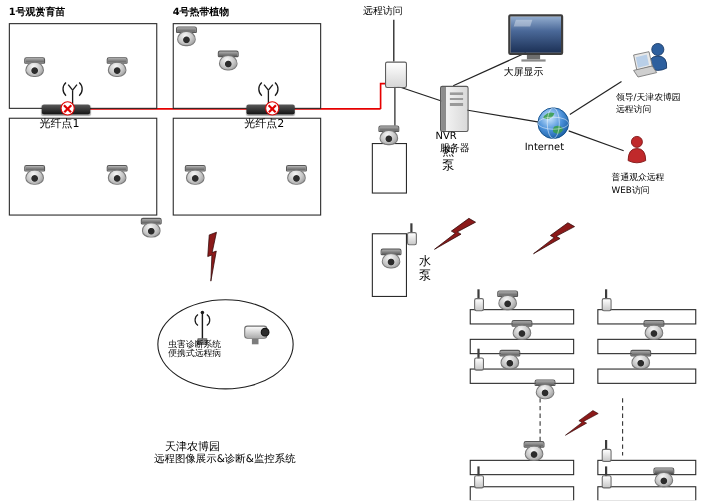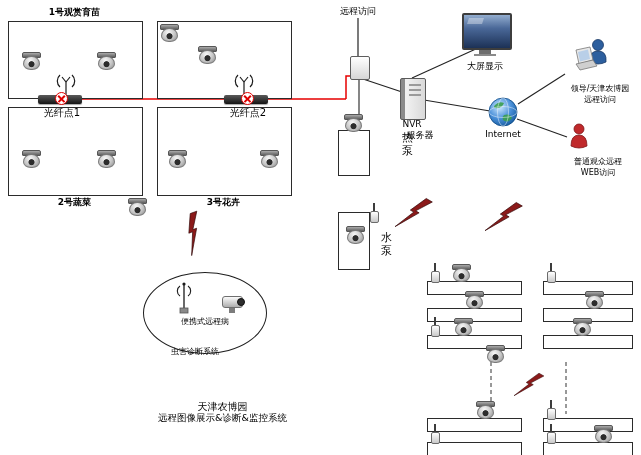--- a/index.html
+++ b/index.html
@@ -1,18 +1,18 @@
 <!DOCTYPE html>
 <html><head>
 <meta charset="utf-8">
 <style>
   html,body{margin:0;padding:0;background:#fff}
   .canvas{position:relative;width:641px;height:455px;background:#fff;overflow:hidden;
           font-family:"DejaVu Sans","Liberation Sans",sans-serif;color:#000}
-  .lbl{position:absolute;font-size:9px;line-height:11px;text-align:center;white-space:nowrap}
+  .lbl{position:absolute;font-size:9px;line-height:11px;white-space:nowrap}
   .lbl8{font-size:8px;line-height:10px}
   .lbl75{font-size:10px;line-height:9px}
   .bold{font-weight:bold}
   .vlabel{position:absolute;width:13px;font-size:11px;line-height:13px;word-break:break-all;text-align:center}
   .zone-box{position:absolute;border:1px solid #2b2b2b;background:transparent}
   .bed{position:absolute;border:1px solid #2b2b2b;height:12px;background:#fff}
   .pumpbox{position:absolute;border:1px solid #2b2b2b}
   .ellipse{position:absolute;border:1.3px solid #1f1f1f;border-radius:50%}
   .switch{position:absolute;width:44px;height:9px;background:linear-gradient(#5a5a5a,#141414);
           border-radius:2px;box-shadow:0 1px 1px rgba(0,0,0,.35)}
@@ -132,22 +132,21 @@
       <path d="M-8 7 Q-8 -4 0 -4 Q8 -4 8 7 Q0 11 -8 7 Z" fill="#c0292b" stroke="#7d1416" stroke-width="0.8"></path>
     </g>
   </svg>
 
   <div class="zone-box" style="left:8px;top:21px;width:133px;height:76px"></div>
   <div class="zone-box" style="left:8px;top:107px;width:133px;height:87px"></div>
   <div class="zone-box" style="left:157px;top:21px;width:133px;height:76px"></div>
   <div class="zone-box" style="left:157px;top:107px;width:133px;height:87px"></div>
 
   <div class="lbl bold" style="left:8px;top:7px;width:133px">1号观赏育苗</div>
-  <div class="lbl bold" style="left:8px;top:197px;width:133px">2号蔬菜</div>
-  <div class="lbl bold" style="left:157px;top:197px;width:133px">3号花卉</div>
+  <div class="lbl bold" style="left:157px;top:7px;width:133px">4号热带植物</div>
 
   <div class="switch" style="left:38px;top:95px"></div>
   <div class="switch" style="left:224px;top:95px"></div>
   <div class="fiberx" style="left:55px;top:92px"></div>
   <div class="fiberx" style="left:241px;top:92px"></div>
   <div class="lbl lbl75" style="left:36px;top:108px;width:52px">光纤点1</div>
   <div class="lbl lbl75" style="left:222px;top:108px;width:52px">光纤点2</div>
 
   <div class="cam" style="left:20px;top:52px"></div>
   <div class="cam" style="left:95px;top:52px"></div>
@@ -185,21 +184,21 @@
   <div class="pumpbox" style="left:338px;top:212px;width:30px;height:56px"></div>
   <div class="cam" style="left:344px;top:226px"></div>
   <div class="ant" style="left:369px;top:203px"></div>
   <div class="vlabel" style="left:380px;top:231px">水泵</div>
 
   <div class="ellipse" style="left:143px;top:272px;width:122px;height:80px"></div>
   <div class="ptz" style="left:222px;top:293px">
       <div class="ptz-stand"></div>
     </div>
   <div class="lbl lbl8" style="left:153px;top:317px;width:104px">便携式远程病</div>
-  <div class="lbl lbl8" style="left:153px;top:347px;width:84px">虫害诊断系统</div>
+  <div class="lbl lbl8" style="left:153px;top:308px;width:84px">虫害诊断系统</div>
 
   <div class="lbl" style="left:150px;top:401px;width:145px;font-size:10px">天津农博园</div>
   <div class="lbl" style="left:140px;top:412px;width:165px;font-size:9.5px">远程图像展示&amp;诊断&amp;监控系统</div>
 
   <div class="bed" style="left:427px;top:281px;width:93px"></div>
   <div class="bed" style="left:543px;top:281px;width:88px"></div>
   <div class="bed" style="left:427px;top:308px;width:93px"></div>
   <div class="bed" style="left:543px;top:308px;width:88px"></div>
   <div class="bed" style="left:427px;top:335px;width:93px"></div>
   <div class="bed" style="left:543px;top:335px;width:88px"></div>

